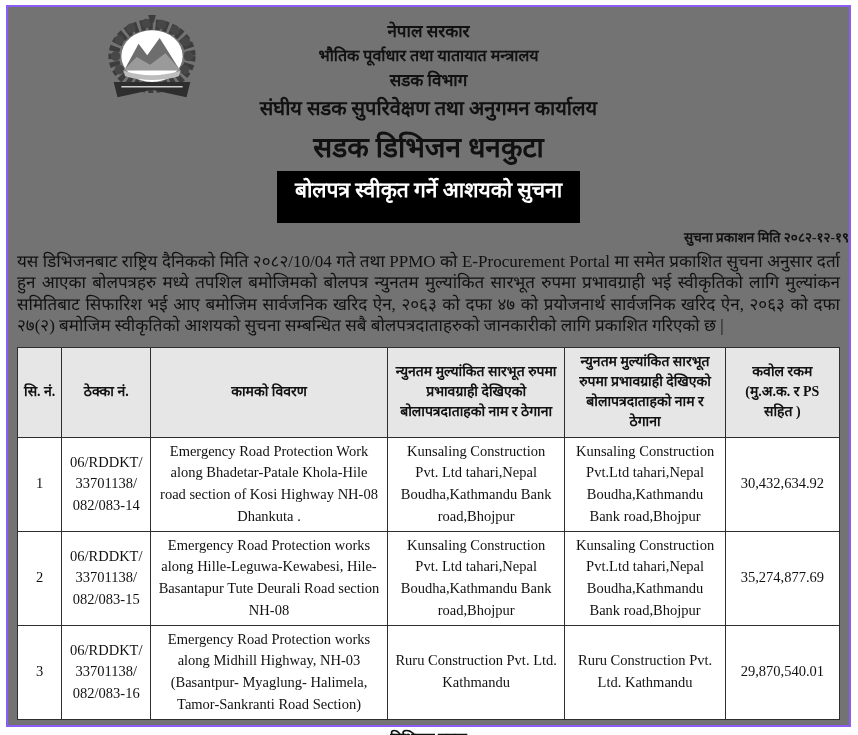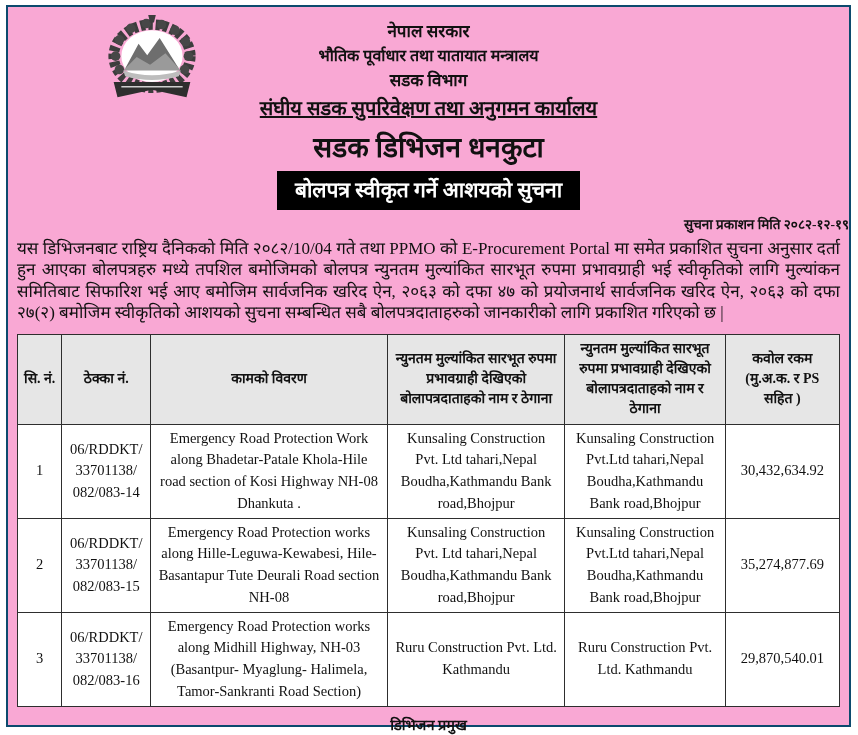--- a/index.html
+++ b/index.html
@@ -4,36 +4,36 @@
 <style>
   html,body { margin:0; padding:0; }
   body {
     width:858px; height:735px; position:relative;
     background:#ffffff; color:#111;
     font-family:"Liberation Serif", serif;
     overflow:hidden;
   }
   .frame {
     position:absolute; left:6px; top:5px; width:845px; height:722px;
-    border:2px solid #0c4a6e; box-sizing:border-box; background:#f9a8d4;
+    border:2px solid #8b5cf6; box-sizing:border-box; background:#737373;
   }
   
   .head { position:relative; text-align:center; padding-top:12px; }
   .emblem {
     position:absolute; left:86px; top:6px; width:116px; height:92px;
   }
   .h-line1 { font-size:17px; font-weight:bold; margin:0; }
   .h-line2 { font-size:16px; font-weight:bold; margin:2px 0 0; }
   .h-line3 { font-size:17px; font-weight:bold; margin:2px 12px 0; }
-  .h-line4 { font-size:20px; font-weight:bold; margin:3px 0 0;text-decoration:underline; }
+  .h-line4 { font-size:20px; font-weight:bold; margin:3px 0 0; }
   .h-division { font-size:28px; font-weight:bold; margin:6px 0 0; }
   .notice-box {
     display:inline-block; background:#000; color:#fff;
     font-size:21px; font-weight:bold;
-    padding:4px 18px 7px; margin-top:6px;
+    padding:4px 18px 20px; margin-top:6px;
   }
   .pub-date { font-size:13.5px; font-weight:bold; margin:5px 0 0;text-align:right; }
   
   .body-par {
     margin:5px 9px 0; font-size:17px; line-height:1.26;
     text-align:justify;
   }
   
   table.notice {
     border-collapse:collapse; table-layout:fixed;

